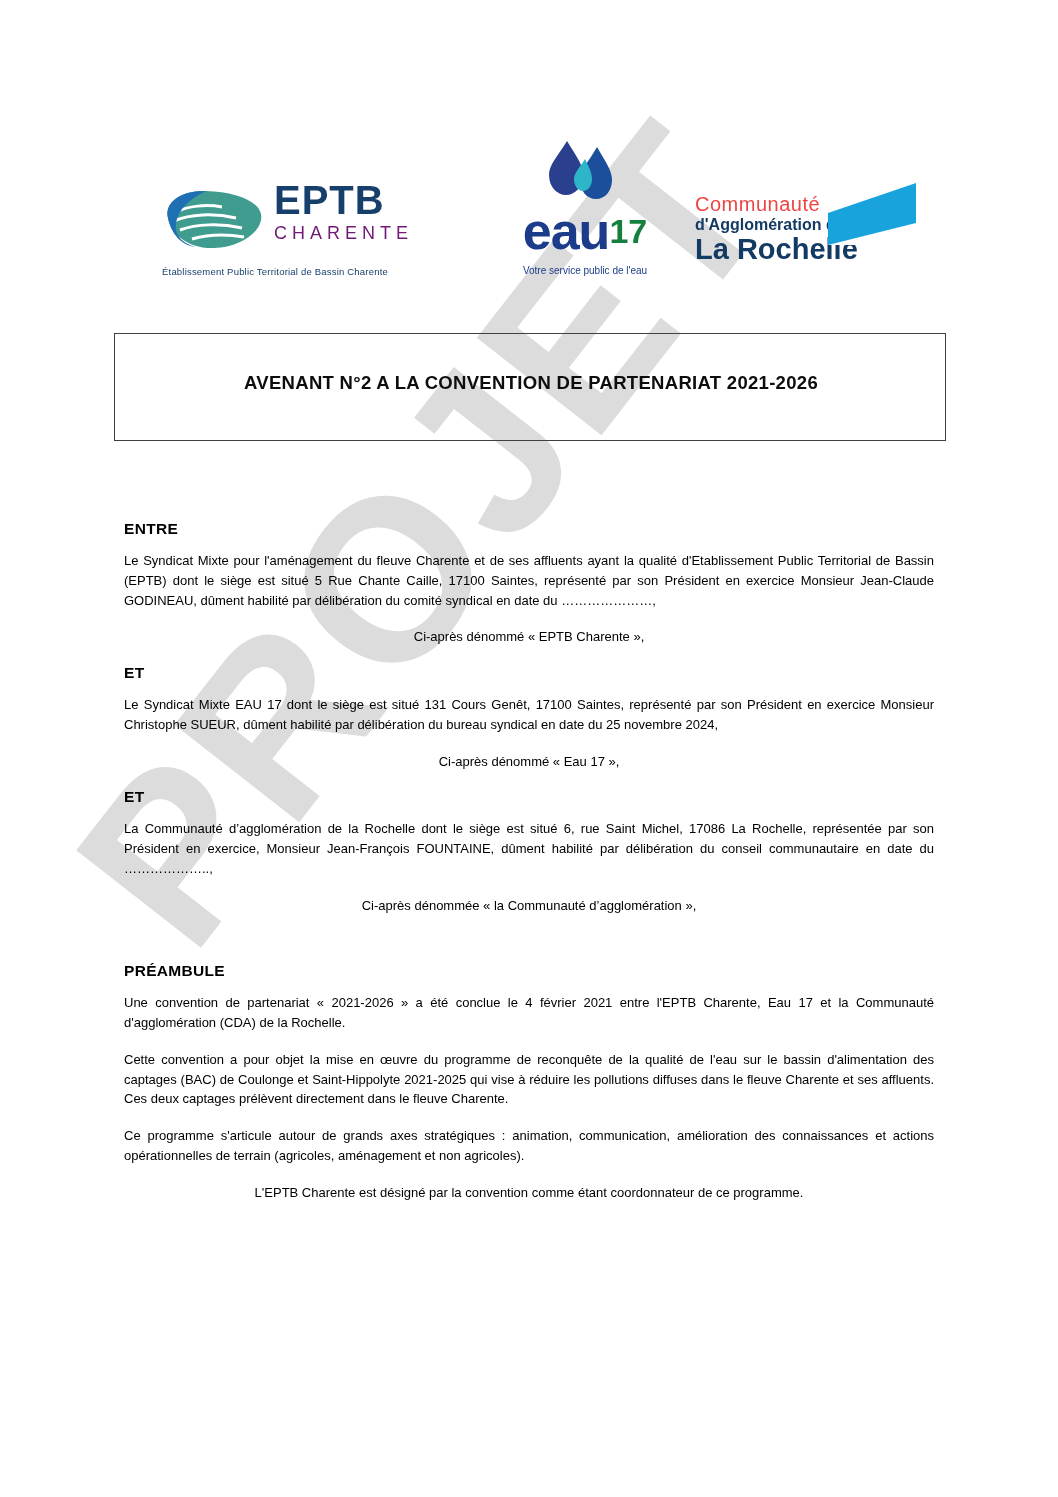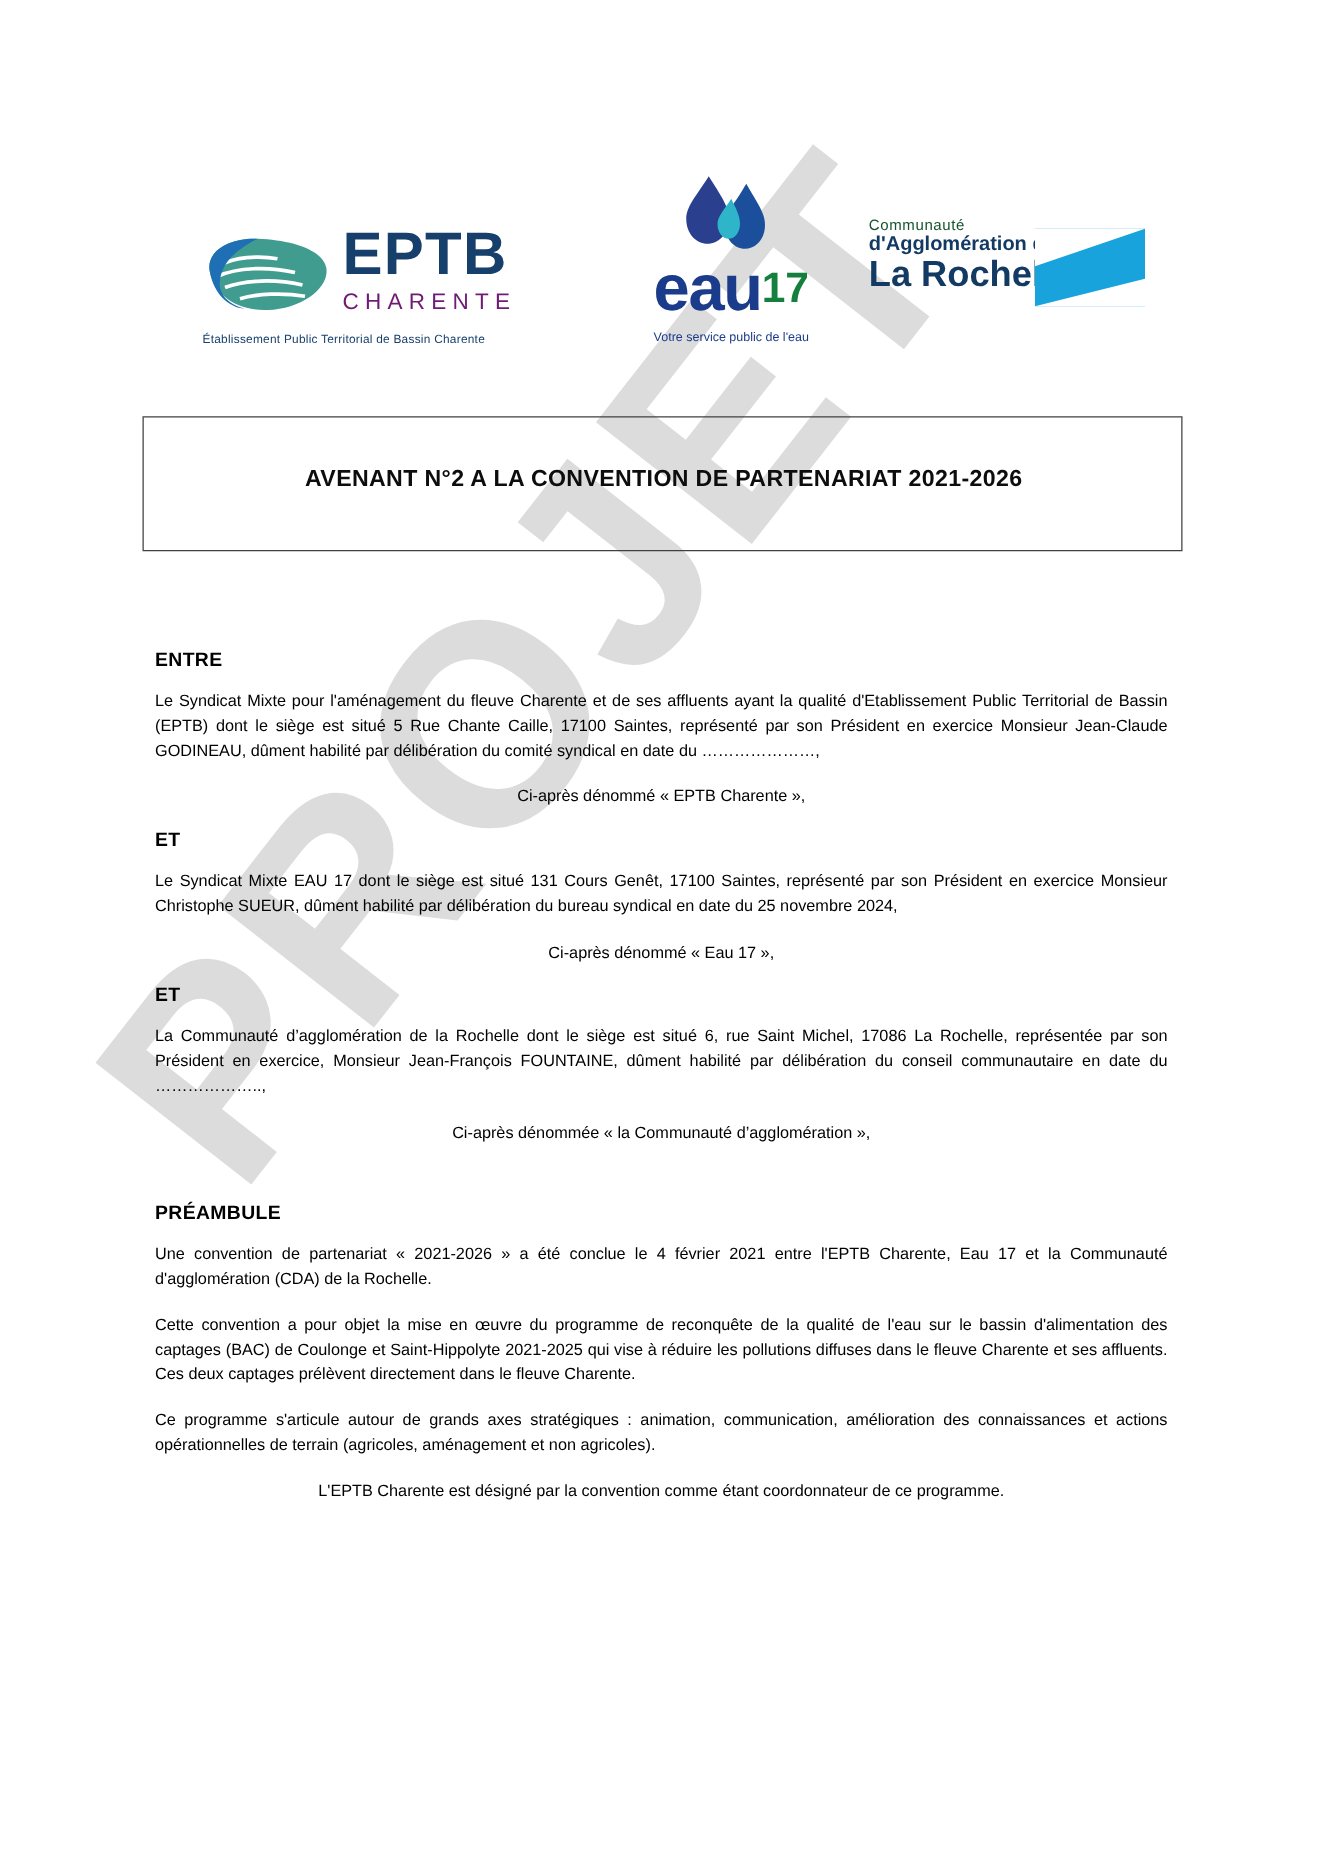--- a/index.html
+++ b/index.html
@@ -68,21 +68,21 @@
     width: 102px;
     height: 62px;
   }
   .eptb-text {
     position: absolute;
     left: 112px;
     top: 0px;
     width: 160px;
   }
   .eptb-title {
-    font-size: 48px;
+    font-size: 40px;
     font-weight: bold;
     letter-spacing: 1px;
     color: #173f6b;
     line-height: 1;
   }
   .eptb-sub {
     font-size: 18px;
     letter-spacing: 5px;
     color: #701a75;
     line-height: 1;
@@ -133,21 +133,21 @@
   }
 
   
   .logo-cda {
     position: absolute;
     left: 695px;
     top: 48px;
     width: 215px;
     height: 90px;
   }
-  .cda-l1 { font-size: 12px; color: #14532d; letter-spacing: 0.5px; }
+  .cda-l1 { font-size: 20px; color: #ef4444; letter-spacing: 0.5px; margin-top: 20px; }
   .cda-l2 { font-size: 16px; color: #123a63; }
   .cda-l2 b { font-weight: bold; }
   .cda-l3 { font-size: 29px; font-weight: bold; color: #123a63; letter-spacing: 0px; line-height: 1.05; }
   .cda-flag {
     position: absolute;
     right: -6px;
     top: 10px;
     width: 88px;
     height: 62px;
     background: #19a3dc;

